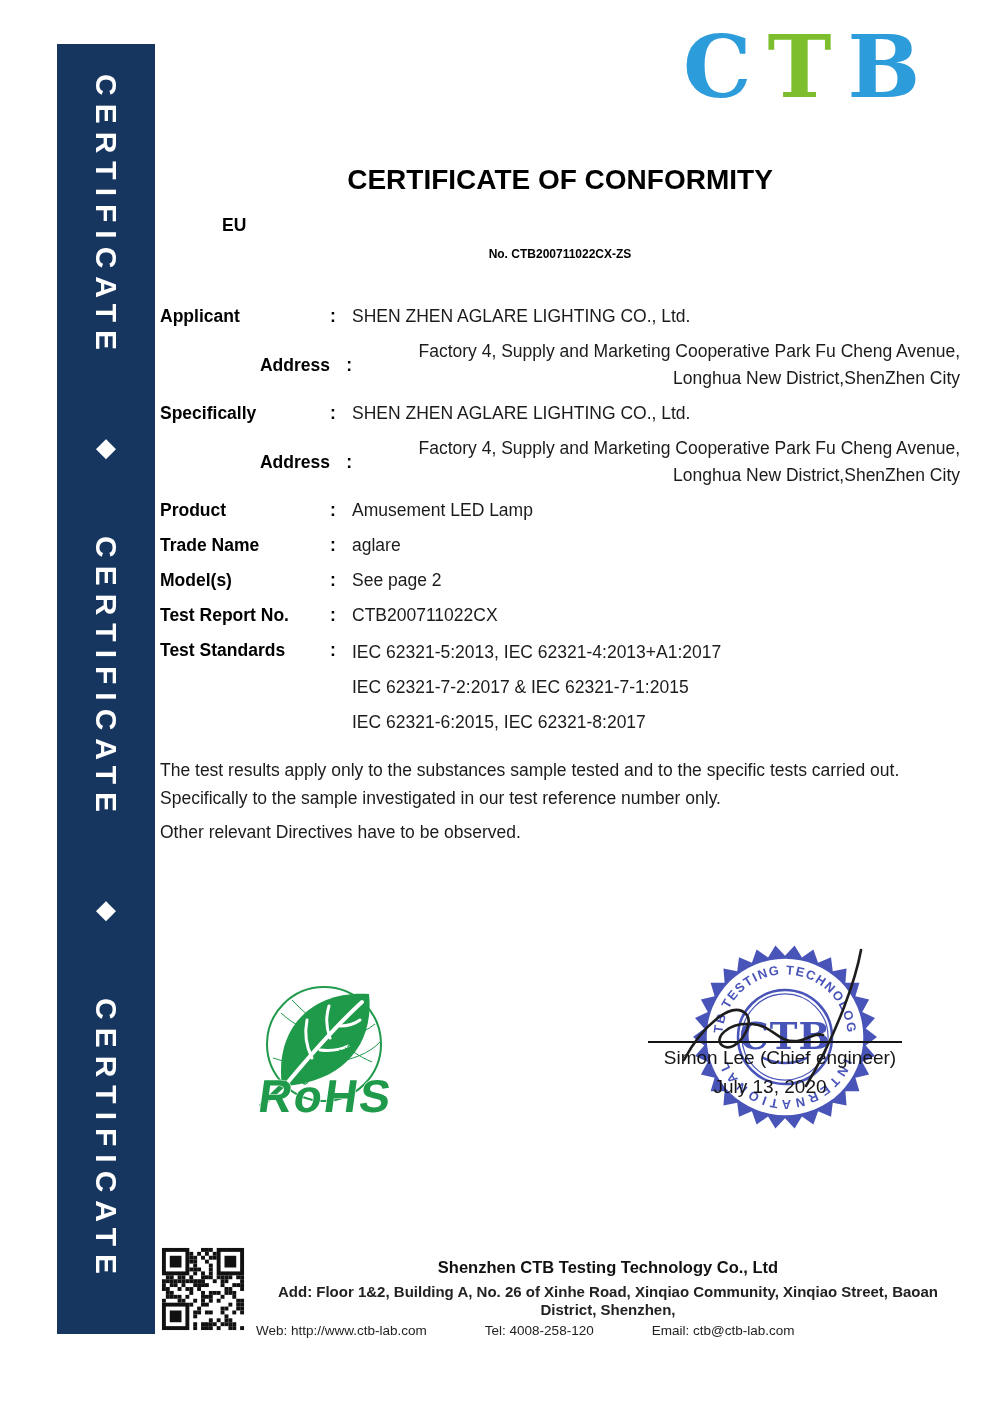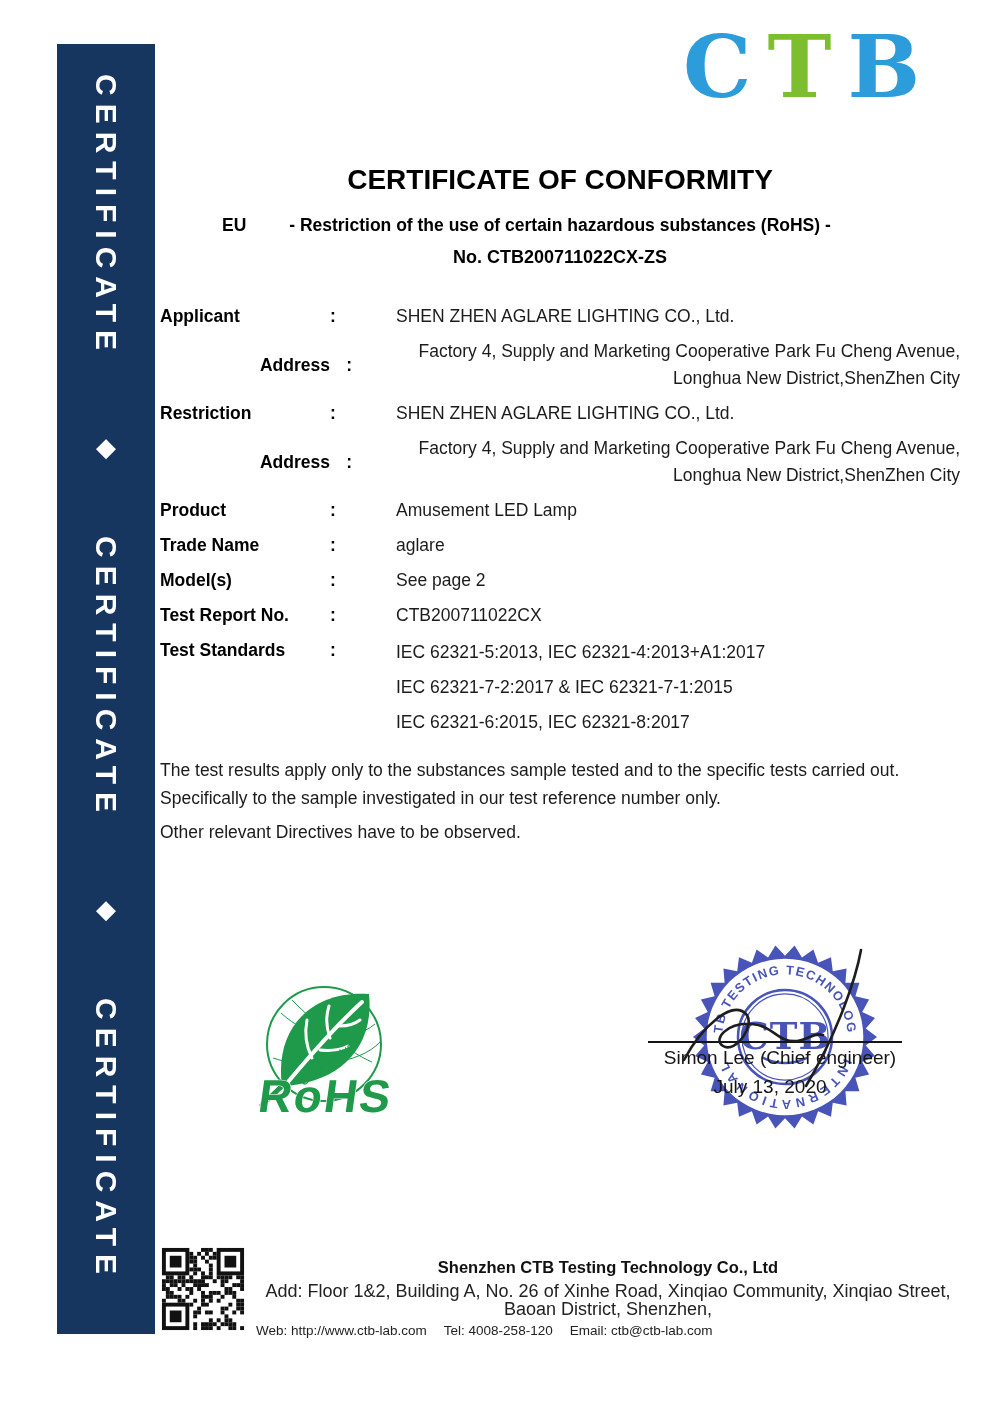--- a/index.html
+++ b/index.html
@@ -27,30 +27,30 @@
   .ctb-logo .lg{color:var(--logo-green);}
 
   
   .content{position:absolute; left:160px; top:0; width:800px; height:1004px;}
   .doc-title{position:absolute; top:164px; left:0; width:100%; text-align:center;
              font-size:28px; font-weight:bold; color:#000;}
   .subheader{position:absolute; top:215px; left:0; width:100%; text-align:center;
              font-size:17.5px; font-weight:bold; color:#000;}
   .subheader .region{position:absolute; left:62px; top:0;}
   .cert-no{position:absolute; top:247px; left:0; width:100%; text-align:center;
-           font-size:18px; font-weight:bold; color:#000;}
+           font-size:12px; font-weight:bold; color:#000;}
 
   
   .fields{position:absolute; top:303px; left:0; width:100%;}
   .field-row{display:flex; align-items:flex-start; margin-bottom:8px;
              font-size:17.5px; line-height:27px;}
   .field-row:nth-child(2), .field-row:nth-child(4){align-items:center;text-align:right;}
   .field-label{width:170px; flex:none; font-weight:bold; color:#000;}
   .field-colon{width:22px; flex:none; font-weight:bold; color:#000;}
-  .field-value{flex:1;margin-left:44px;}
+  .field-value{flex:1;}
   .field-row:last-child .value-line{line-height:30px; margin-bottom:5px;}
 
   
   .statements{position:absolute; top:757px; left:0; width:100%;
               font-size:17.5px; line-height:27.5px;}
   .statement{margin-bottom:7px;}
 
   
   .rohs{position:absolute; left:248px; top:966px; width:152px; height:152px;}
   .rohs .g-stroke{stroke:var(--rohs-green); fill:none;}
@@ -78,22 +78,22 @@
             font-size:19px; color:#151515;}
   .scribble{position:absolute; left:0; top:0; width:300px; height:200px;
             pointer-events:none;}
   .scribble path{stroke:#1d1d1d; stroke-width:2.6px; fill:none;
             stroke-linecap:round;}
 
   
   .qr{position:absolute; left:160px; top:1246px; width:86px; height:86px;}
   .footer-text{position:absolute; left:256px; top:1258px; width:704px;text-align:center;}
   .footer-company{font-size:16.5px; font-weight:bold; color:#111; margin-bottom:6px;}
-  .footer-line{font-size:18px; line-height:17.5px; color:#222;}
-  .footer-contacts{display:flex; gap:17px; margin-top:5px; font-size:13.5px; color:#222;}
+  .footer-line{font-size:15px; line-height:17.5px; color:#222;font-weight:bold;}
+  .footer-contacts{display:flex; gap:58px; margin-top:5px; font-size:13.5px; color:#222;}
 </style>
 </head>
 <body>
 
 <div class="sidebar">
   <span class="vword">CERTIFICATE</span>
   <span class="vdiamond">◆</span>
   <span class="vword">CERTIFICATE</span>
   <span class="vdiamond">◆</span>
   <span class="vword">CERTIFICATE</span>
@@ -101,21 +101,20 @@
 
 <div class="ctb-logo">
   <span class="lb">C</span><span class="lg">T</span><span class="lb">B</span>
 </div>
 
 <div class="content">
   <div class="doc-title">CERTIFICATE OF CONFORMITY</div>
 
   <div class="subheader">
     <span class="region">EU</span>
-    <span>- Restriction of the use of certain hazardous substances (RoHS) -</span>
   </div>
 
   <div class="cert-no">No. CTB200711022CX-ZS</div>
 
   <div class="fields" id="fields-table">
       <div class="field-row">
         <div class="field-label">Applicant</div>
         <div class="field-colon">:</div>
         <div class="field-value">
           <div class="value-line">SHEN ZHEN AGLARE LIGHTING CO., Ltd.</div>
@@ -123,21 +122,21 @@
       </div>
       <div class="field-row">
         <div class="field-label">Address</div>
         <div class="field-colon">:</div>
         <div class="field-value">
           <div class="value-line">Factory 4, Supply and Marketing Cooperative Park Fu Cheng Avenue,</div>
           <div class="value-line">Longhua New District,ShenZhen City</div>
         </div>
       </div>
       <div class="field-row">
-        <div class="field-label">Restriction</div>
+        <div class="field-label">Specifically</div>
         <div class="field-colon">:</div>
         <div class="field-value">
           <div class="value-line">SHEN ZHEN AGLARE LIGHTING CO., Ltd.</div>
         </div>
       </div>
       <div class="field-row">
         <div class="field-label">Address</div>
         <div class="field-colon">:</div>
         <div class="field-value">
           <div class="value-line">Factory 4, Supply and Marketing Cooperative Park Fu Cheng Avenue,</div>

